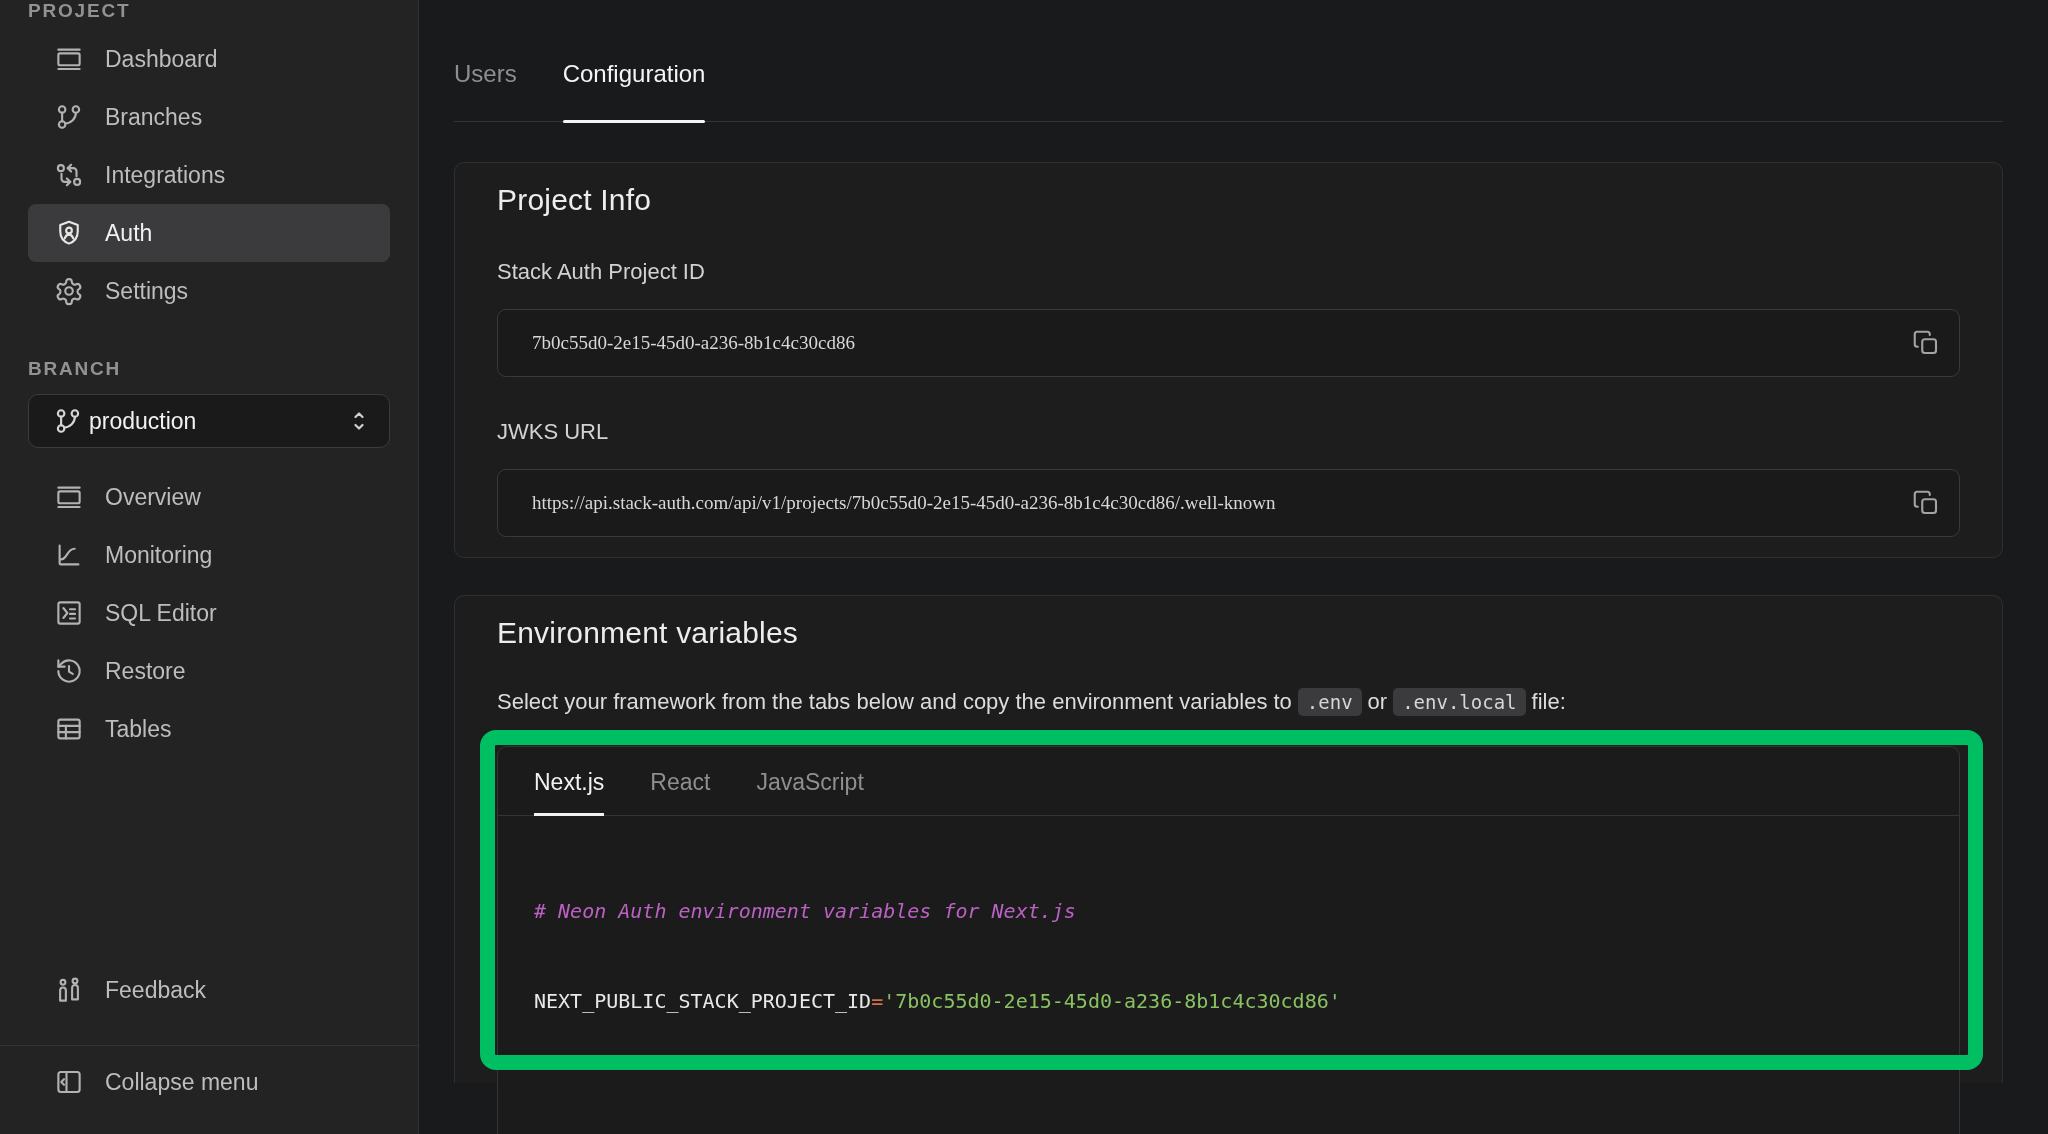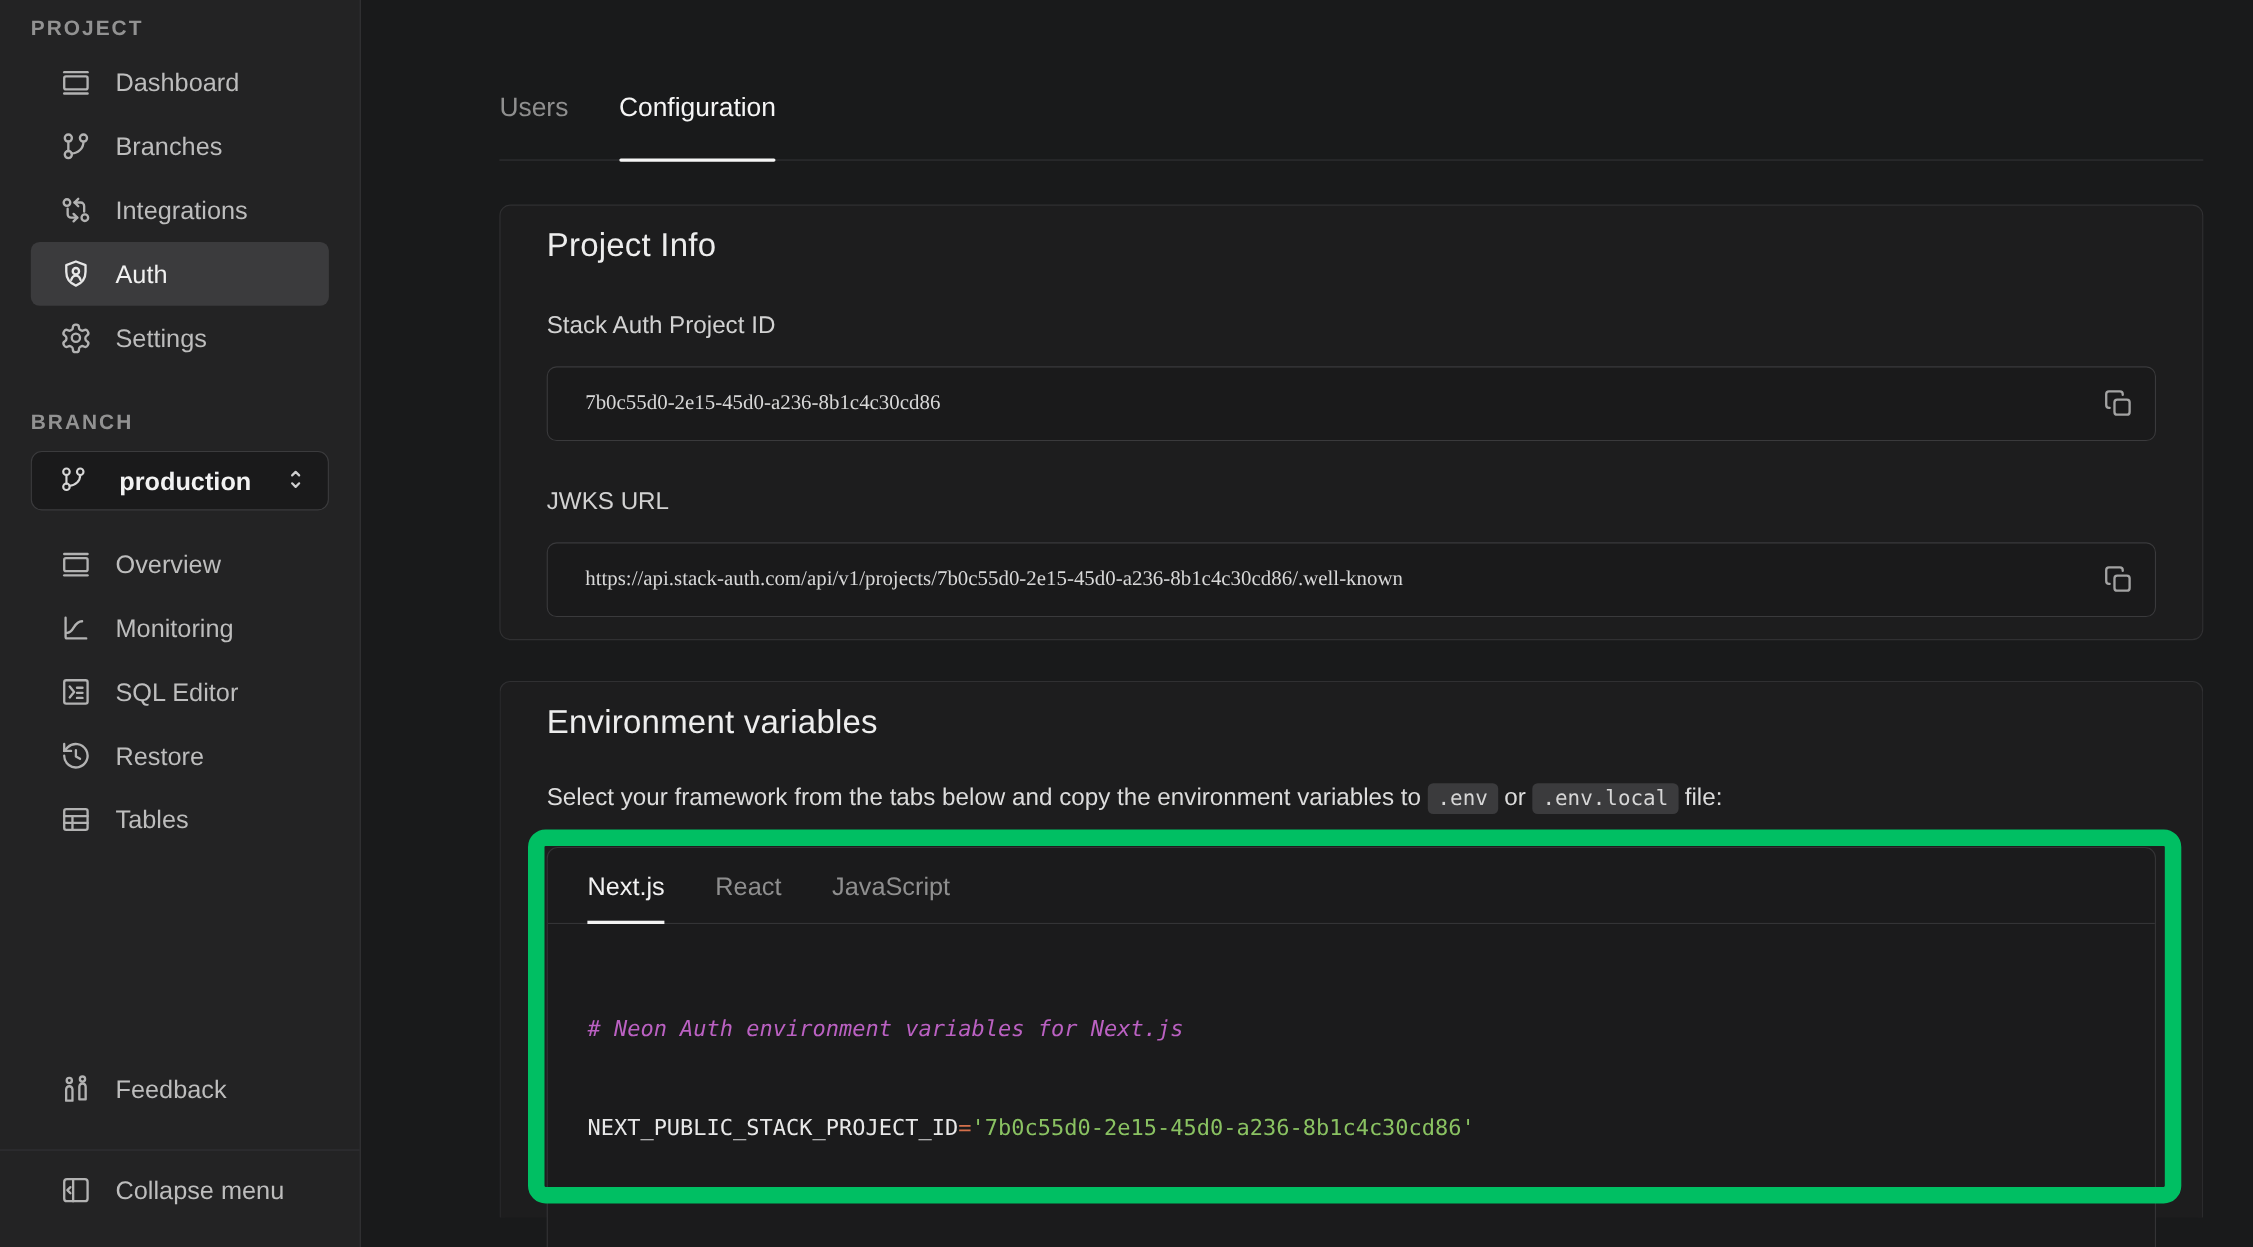--- a/index.html
+++ b/index.html
@@ -7,54 +7,54 @@
   body {
     background:#191a1b;
     font-family:"Liberation Sans", sans-serif;
     color:#d8d8d8;
     position:relative;
   }
   svg { display:block; }
 
   
   .sidebar {
-    position:absolute; left:0; top:0; width:328px; height:1134px;
-    background:#232324; border-right:1px solid #333336; padding-top:16px;
+    position:absolute; left:0; top:0; width:419px; height:1134px;
+    background:#232324; border-right:1px solid #333336; 
   }
   .side-label {
     margin:0 0 8px 28px; font-size:19px; font-weight:700;
     letter-spacing:1.8px; color:#929292;
   }
   .nav-item {
     height:58px; margin:0 28px; border-radius:8px;
     display:flex; align-items:center; gap:21px; padding-left:26px;
     font-size:23px; color:#bdbdbd; cursor:pointer;
   }
   .nav-item .ico { width:30px; height:30px; color:#b2b2b2; flex:0 0 auto; }
   .nav-item.active { background:#3b3b3d; color:#f0f0f0; }
   .nav-item.active .ico { color:#e6e6e6; }
   .side-label.branch { margin-top:38px; }
   .branch-select {
     margin:14px 28px 0; height:54px; background:#1a1a1b;
     border:1px solid #3b3b3d; border-radius:10px;
-    display:flex; align-items:center; gap:28px; padding:0 16px 0 24px;
-    font-size:23px; font-weight:700; color:#f2f2f2; cursor:pointer;
+    display:flex; align-items:center; gap:6px; padding:0 16px 0 24px;
+    font-size:23px; font-weight:400; color:#f2f2f2; cursor:pointer;
   }
   .branch-select .ico { width:30px; height:30px; color:#d6d6d6; }
   .branch-select .chev { margin-left:auto; width:28px; height:28px; color:#cfcfcf; }
   .branch-nav { margin-top:20px; }
   .side-footer { position:absolute; left:0; right:0; bottom:16px; }
   .side-footer .feedback { margin-bottom:26px; }
   .side-divider { border-top:1px solid #333336; }
   .side-footer .collapse { margin-top:7px; margin-bottom:7px; }
 
   
   .main { position:absolute; left:401px; top:0; width:1647px; height:1134px; }
   .tabs-row {
-    margin:0 45px 0 53px; padding-top:84px;
+    margin:0 45px 0 53px; padding-top:60px;
     border-bottom:1px solid #333336; display:flex; gap:46px;
   }
   .tab {
     position:relative; font-size:24px; color:#8f8f8f;
     padding-bottom:33px; cursor:pointer;
   }
   .tab.active { color:#f5f5f5; }
   .tab.active::after {
     content:""; position:absolute; left:0; right:0; bottom:-2px;
     height:3px; background:#f5f5f5; border-radius:2px;

